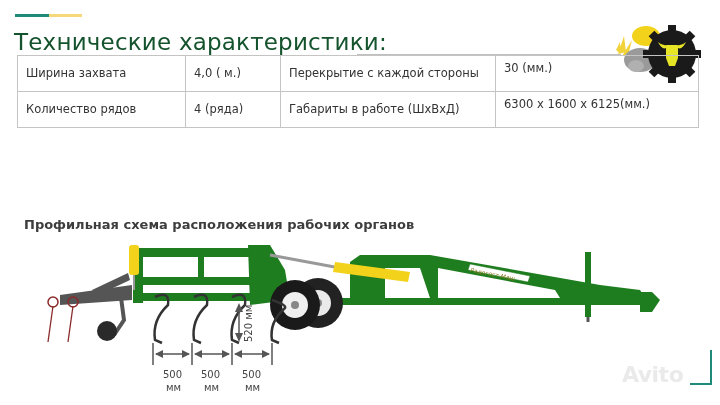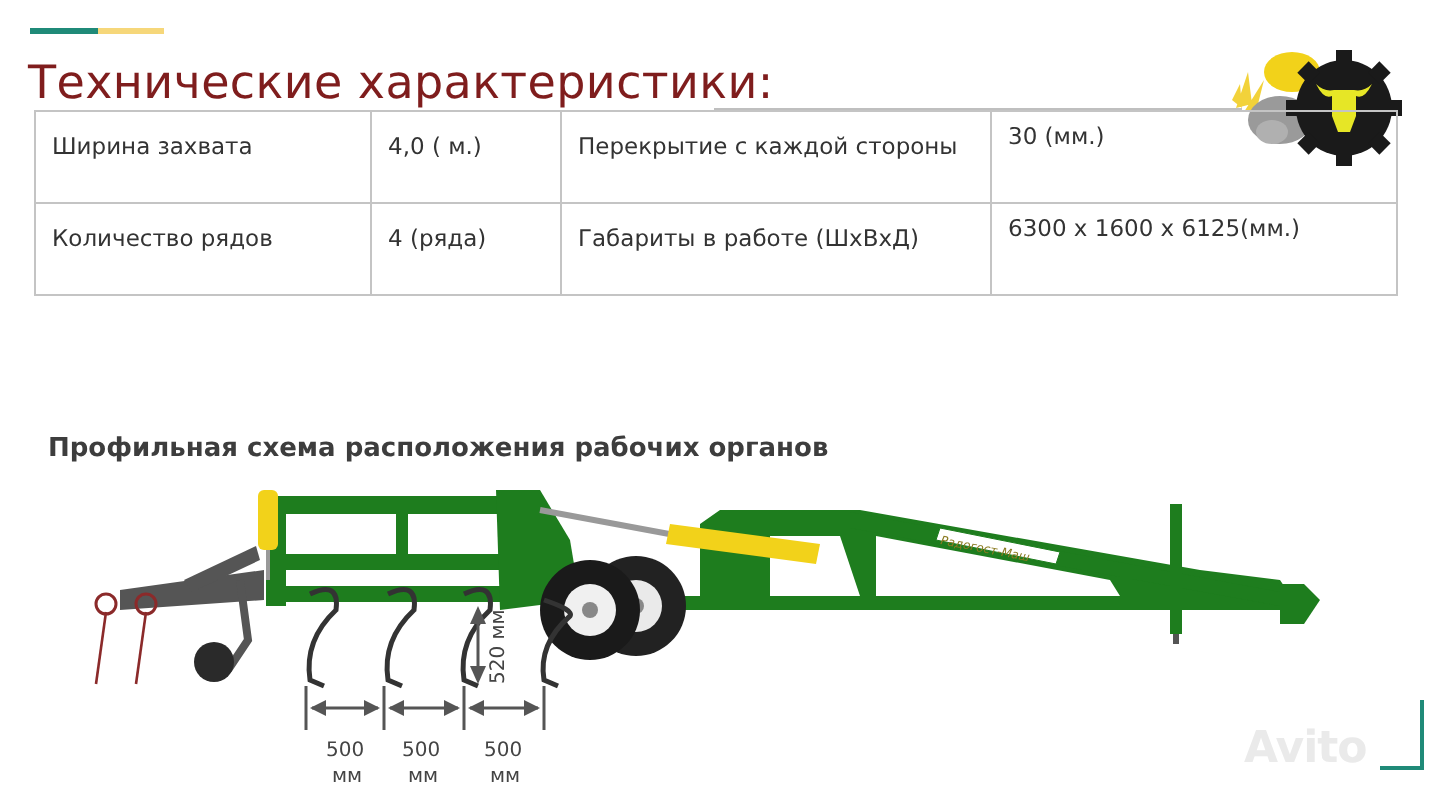--- a/index.html
+++ b/index.html
@@ -1,25 +1,25 @@
 <!DOCTYPE html>
 <html><head>
 <meta charset="utf-8">
 <style>
   html, body { margin:0; padding:0; }
   body { width:720px; height:405px; background:#ffffff; position:relative; overflow:hidden;
          font-family:"DejaVu Sans", "Liberation Sans", sans-serif; color:#222; }
   .accent-bar { position:absolute; top:14px; left:15px; height:3px; width:67px; display:flex; }
   .accent-bar .a1 { width:34px; height:3px; background:#1f8a78; }
   .accent-bar .a2 { width:33px; height:3px; background:#f6d77a; }
-  .title { position:absolute; left:14px; top:27px; font-size:23px; font-weight:normal; color:#7f1d1d;
+  .title { position:absolute; left:14px; top:27px; font-size:23px; font-weight:normal; color:#14532d;
            letter-spacing:0.2px; margin:0; line-height:30px; }
   .title-rule { position:absolute; left:357px; top:54px; width:264px; height:1px; background:#bfbfbf; }
   table.specs { position:absolute; left:17px; top:55px; width:681px; border-collapse:collapse; table-layout:fixed; }
-  table.specs td { border:1px solid #c4c4c4; height:28px; padding:0 0 12px 8px; font-size:11.5px; color:#333;
+  table.specs td { border:1px solid #c4c4c4; height:28px; padding:0 0 2px 8px; font-size:11.5px; color:#333;
                    white-space:nowrap; overflow:hidden; vertical-align:middle; }
   table.specs td.v2 { vertical-align:top; padding-top:5px; }
   .subtitle { position:absolute; left:24px; top:217px; font-size:13px; font-weight:bold; color:#3d3d3d; margin:0; }
   .logo { position:absolute; left:612px; top:14px; width:92px; height:70px; }
   .scheme { position:absolute; left:0; top:230px; width:720px; height:175px; }
   .dim-label { font-size:10px; fill:#444; font-family:"DejaVu Sans", sans-serif; }
   .corner { position:absolute; left:690px; top:350px; width:20px; height:33px;
             border-right:2px solid #1f8a78; border-bottom:2px solid #1f8a78; }
   .avito { position:absolute; left:622px; top:362px; font-size:22px; font-weight:bold; color:#eaeaea;
            font-family:"DejaVu Sans", sans-serif; letter-spacing:-0.5px; }

